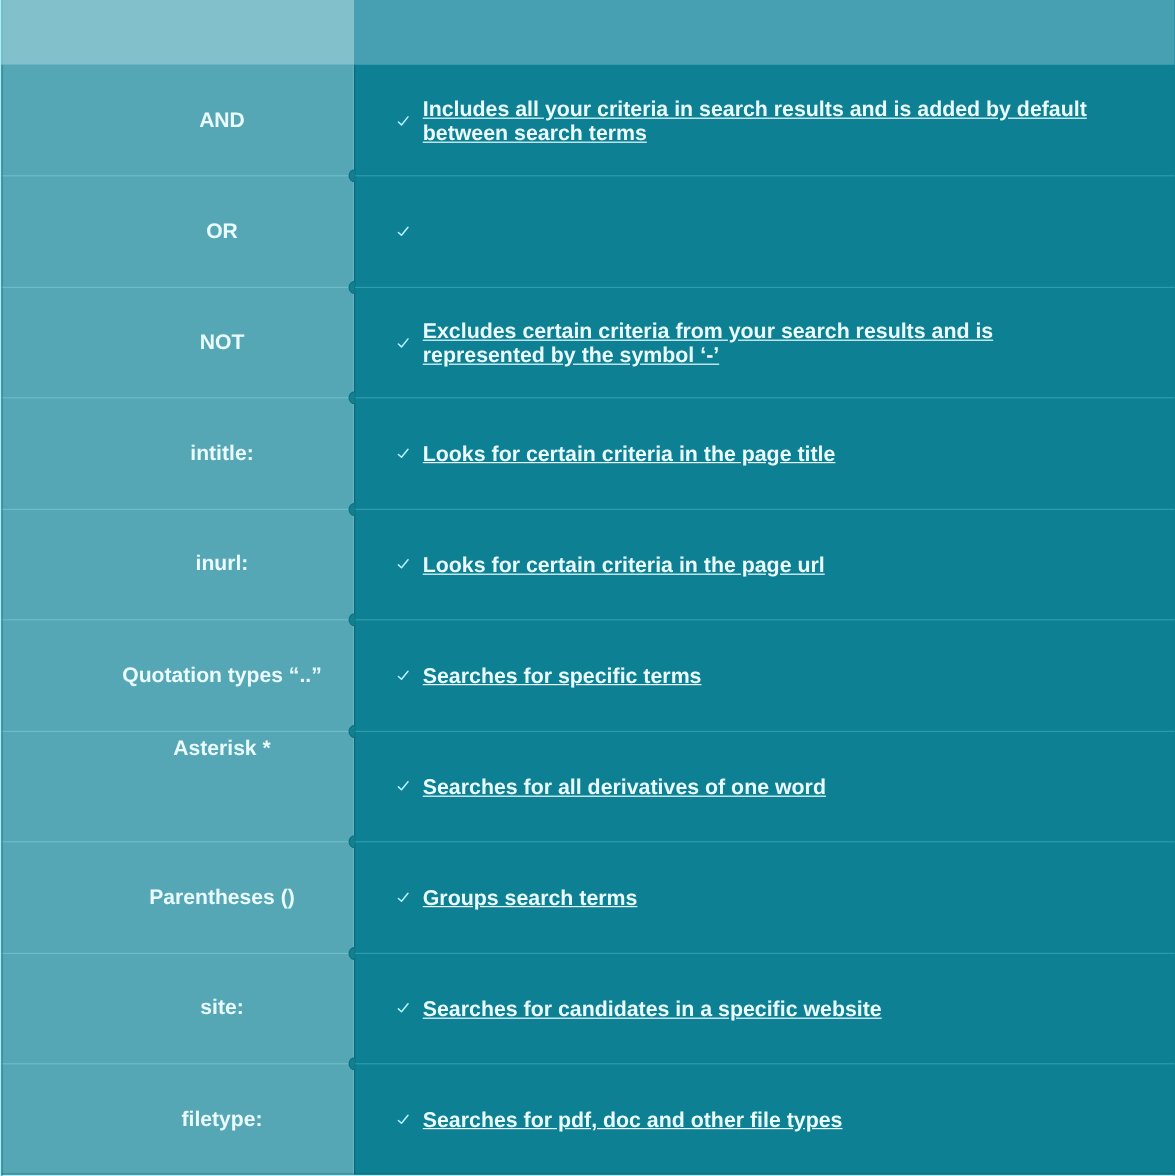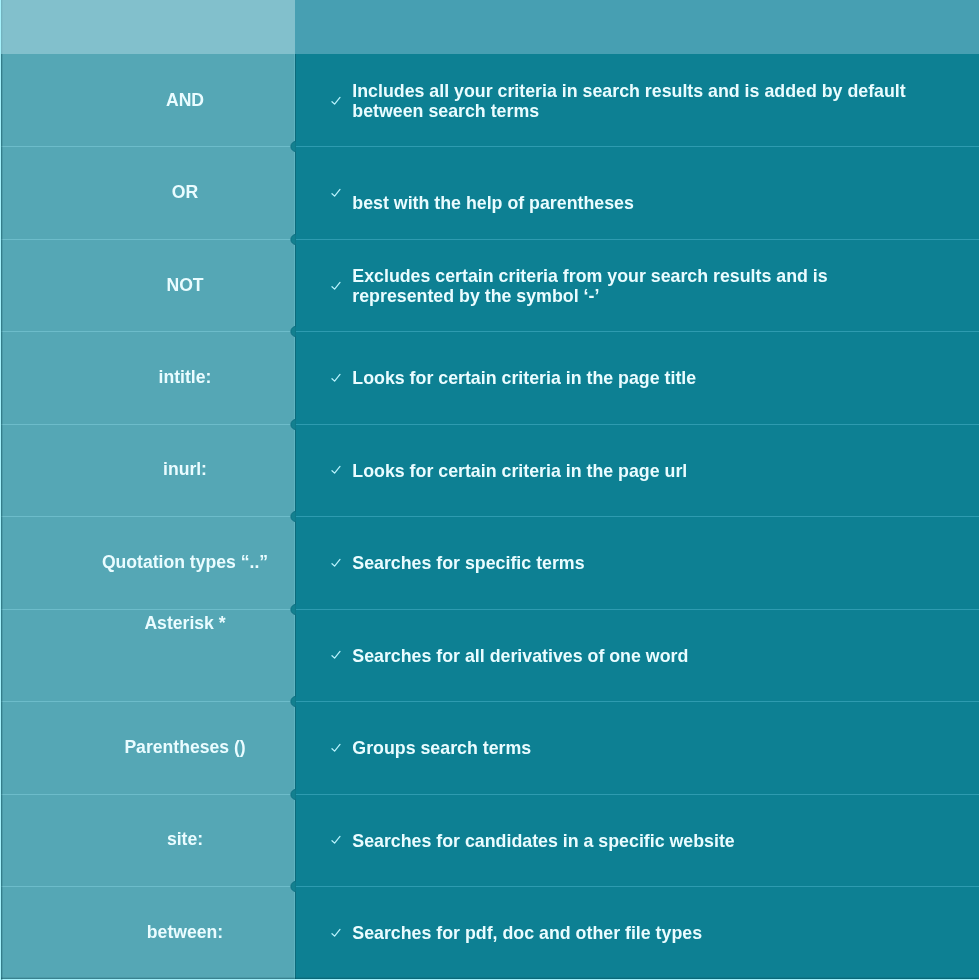--- a/index.html
+++ b/index.html
@@ -32,21 +32,21 @@
   .div-l{position:absolute;left:0;width:295px;height:1px;background:#6dbcca;}
   .div-r{position:absolute;left:295px;width:684px;height:1px;background:#2e9bb0;}
   .notch{position:absolute;left:289.5px;width:6px;height:11px;}
   .notch svg{display:block;width:6px;height:11px;}
 
   
   .op{position:absolute;left:0;width:274px;height:92.44px;
       display:flex;align-items:center;justify-content:center;
       color:#eafcff;font-weight:bold;font-size:17.6px;white-space:pre;margin-left:48px;}
   .use{position:absolute;left:352.3px;color:#eafcff;font-weight:bold;font-size:17.8px;
-       line-height:19.7px;white-space:pre;}
+       line-height:19.7px;white-space:pre;text-decoration:underline;}
   .chk{position:absolute;left:331px;width:10px;height:10px;}
   .chk svg{display:block;width:10px;height:10px;overflow:visible;}
 
   
   .edge-light{position:absolute;left:0;top:0;width:1px;height:980px;background:#a6f2fc;}
   .edge-shadow{position:absolute;left:1px;top:54px;width:2px;height:926px;
                background:linear-gradient(to right,rgba(3,58,70,.52),rgba(3,58,70,0));}
   .edge-shadow-hdr{position:absolute;left:1px;top:0;width:2px;height:54px;
                background:linear-gradient(to right,rgba(40,110,120,.22),rgba(40,110,120,0));}
   .edge-bot-light{position:absolute;left:0;bottom:0;width:979px;height:1px;background:#a6f2fc;}
@@ -83,21 +83,21 @@
         </svg>
       </div>
   </div>
   <div class="row">
     <div class="op" style="top:146.44px"><span>OR</span></div>
     <div class="chk" style="top:188.16px">
         <svg viewBox="0 0 10 10" fill="none" stroke="#b9f2fd" stroke-width="1.25" stroke-linecap="round" stroke-linejoin="round">
           <path d="M1.0 5.7 L3.6 8.1 L9.0 1.4"></path>
         </svg>
       </div>
-    <div class="use" style="top:174.66px"><br><span class="ln">best with the help of parentheses</span></div>
+    <div class="use" style="top:174.66px"><br></div>
     <div class="div-l" style="top:239px"></div>
     <div class="div-r" style="top:239px"></div>
     <div class="notch" style="top:233.5px">
         <svg viewBox="0 0 6 11">
           <path d="M6 0.4 A5.1 5.1 0 0 0 6 10.6 Z" fill="#13808f" stroke="#0d7082" stroke-width="1"></path>
         </svg>
       </div>
   </div>
   <div class="row">
     <div class="op" style="top:238.88px"><span>NOT</span></div>
@@ -205,21 +205,21 @@
     <div class="use" style="top:831.59px"><span class="ln">Searches for candidates in a specific website</span></div>
     <div class="div-l" style="top:886px"></div>
     <div class="div-r" style="top:886px"></div>
     <div class="notch" style="top:880.5px">
         <svg viewBox="0 0 6 11">
           <path d="M6 0.4 A5.1 5.1 0 0 0 6 10.6 Z" fill="#13808f" stroke="#0d7082" stroke-width="1"></path>
         </svg>
       </div>
   </div>
   <div class="row">
-    <div class="op" style="top:885.96px"><span>between:</span></div>
+    <div class="op" style="top:885.96px"><span>filetype:</span></div>
     <div class="chk" style="top:927.68px">
         <svg viewBox="0 0 10 10" fill="none" stroke="#b9f2fd" stroke-width="1.25" stroke-linecap="round" stroke-linejoin="round">
           <path d="M1.0 5.7 L3.6 8.1 L9.0 1.4"></path>
         </svg>
       </div>
     <div class="use" style="top:924.03px"><span class="ln">Searches for pdf, doc and other file types</span></div>
   </div>
 
   <div class="edge-bot-shadow"></div>
   <div class="edge-bot-light"></div>

